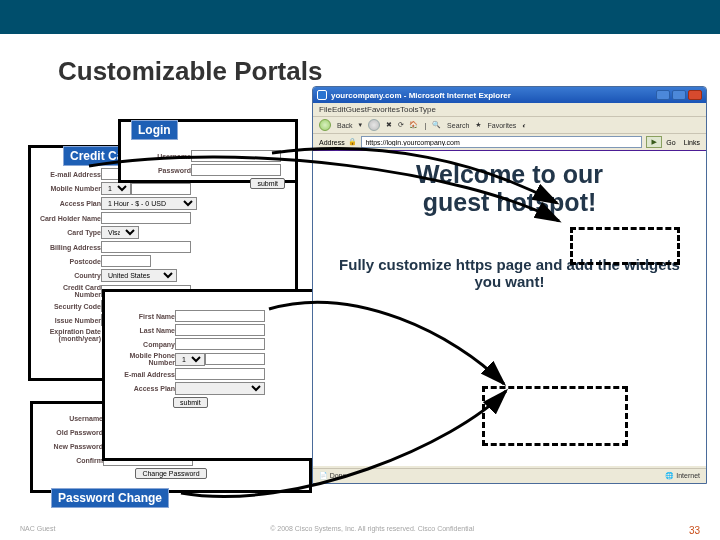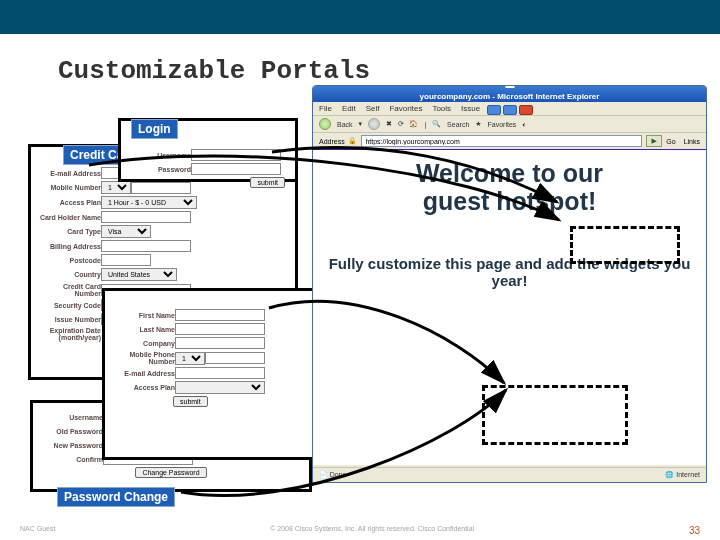--- a/index.html
+++ b/index.html
@@ -1,18 +1,18 @@
 <!DOCTYPE html>
 <html><head>
 <meta charset="utf-8">
 <style>
   * { margin: 0; padding: 0; box-sizing: border-box; }
   body { width: 720px; height: 540px; font-family: Arial, sans-serif; background: #fff; overflow: hidden; position: relative; }
   .top-bar { width: 100%; height: 34px; background: #004e6c; }
-  .title { font-size: 26px; font-weight: bold; color: #333; margin: 22px 0 0 58px; font-family: Liberation Mono, monospace; }
+  .title { font-size: 26px; font-weight: bold; color: #333; margin: 22px 0 0 58px; }
   .stage { position: relative; width: 100%; height: 430px; }
   .card { position: absolute; background: #fff; border: 3px solid #000; }
   .band { background: #1e5fb5; color: #fff; font-weight: bold; text-align: center; padding: 2px 6px; font-size: 12px; display: inline-block; border: 1px solid #8aa7d6; }
   .row { display: flex; align-items: center; margin: 2px 6px; font-size: 7px; color: #423; }
   .row label { width: 64px; text-align: right; font-weight: bold; color: #5c4848; }
   .row input[type=text], .row input[type=password], .row select { border: 1px solid #888; height: 12px; font-size: 7px; padding: 0 2px; }
   .row input[type=text], .row input[type=password] { width: 90px; }
   .row select { height: 13px; }
   .btn { border: 1px solid #666; background: #eee; font-size: 7px; padding: 1px 6px; border-radius: 2px; cursor: pointer; }
   
@@ -22,33 +22,33 @@
   
   .credit { left: 28px; top: 58px; width: 270px; height: 236px; }
   .credit .band { position: absolute; top: -2px; left: -4px; margin-left: 36px; }
   .credit .body { margin-top: 20px; }
   
   .guest { left: 102px; top: 202px; width: 270px; height: 172px; }
   .guest .band { position: absolute; top: -2px; left: 14px; }
   .guest .body { margin-top: 18px; }
   
   .pwd { left: 30px; top: 314px; width: 282px; height: 92px; }
-  .pwd .band { position: absolute; bottom: -18px; left: 24px; }
+  .pwd .band { position: absolute; bottom: -18px; left: 18px; }
   .pwd .body { margin-top: 8px; }
   
   .browser { position: absolute; left: 312px; top: -1px; width: 395px; height: 398px; border: 1px solid #4a6b9a; border-radius: 4px 4px 0 0; overflow: hidden; background: #ece9d8; }
-  .tbar { background: linear-gradient(#3a7ad2,#1a54b5); height: 16px; display: flex; align-items: center; padding: 0 4px; gap: 4px; flex-direction: column; }
+  .tbar { background: linear-gradient(#3a7ad2,#1a54b5); height: 16px; display: flex; align-items: center; padding: 0 4px; gap: 4px; }
   .tbar .ico { width: 10px; height: 10px; background: #2b74d1; border: 1px solid #fff; border-radius: 2px; }
   .tbar .txt { color: #fff; font-size: 8px; font-weight: bold; flex: 1; }
   .wbtns { display: flex; gap: 2px; }
   .wbtn { width: 14px; height: 10px; border-radius: 2px; }
   .wbtn.min { background: #4c88d9; border: 1px solid #2a5ea7; }
   .wbtn.max { background: #4c88d9; border: 1px solid #2a5ea7; }
   .wbtn.cls { background: #d64a2e; border: 1px solid #9b2d16; }
-  .menu { background: #ece9d8; font-size: 8px; padding: 2px 6px; color: #333; display: flex; gap: 10px; border-bottom: 1px solid #c9c4b3; }
+  .menu { background: #ece9d8; font-size: 8px; padding: 2px 6px; color: #333; display: flex; border-bottom: 1px solid #c9c4b3; }
   .tool { background: #ece9d8; font-size: 7px; padding: 2px 6px; display: flex; align-items: center; gap: 6px; border-bottom: 1px solid #c9c4b3; color: #333; }
   .tool .cir { width: 12px; height: 12px; border-radius: 50%; border: 1px solid #7aa44a; background: radial-gradient(#d8f0c0,#9ccf6a); }
   .addr { background: #ece9d8; font-size: 7px; padding: 2px 6px; display: flex; align-items: center; gap: 4px; border-bottom: 1px solid #4c1d95; }
   .addr input { flex: 1; height: 12px; border: 1px solid #7e97b6; font-size: 7px; padding: 0 3px; }
   .addr .go { width: 16px; height: 12px; background: #dfe7d0; border: 1px solid #8aa060; font-size: 7px; color: #395b1c; display: flex; align-items: center; justify-content: center; }
   .page { background: #fff; height: calc(100% - 16px - 16px - 18px - 16px - 15px); padding: 8px 12px; position: relative; }
   .headline { font-size: 25px; font-weight: bold; color: #22364a; text-align: center; line-height: 1.1; margin-top: 2px; }
   .sub { font-size: 15px; font-weight: bold; color: #22364a; text-align: center; margin-top: 40px; }
   .dashbox { position: absolute; border: 3px dashed #000; }
   .db1 { right: 26px; top: 76px; width: 110px; height: 38px; }
@@ -84,21 +84,21 @@
       <div class="row">
           <label>Access Plan</label>
           <select style="width:96px"><option>1 Hour - $ - 0 USD</option></select>
         </div>
       <div class="row">
           <label>Card Holder Name</label>
           <input type="text" style="">
         </div>
       <div class="row">
           <label>Card Type</label>
-          <select style="width:50px"><option>Visa</option></select>
+          <select style="width:38px"><option>Visa</option></select>
         </div>
       <div class="row">
           <label>Billing Address</label>
           <input type="text" style="">
         </div>
       <div class="row">
           <label>Postcode</label>
           <input type="text" style="width: 50px;">
         </div>
       <div class="row">
@@ -204,24 +204,24 @@
       <div class="txt">yourcompany.com - Microsoft Internet Explorer</div>
       <div class="wbtns">
         <div class="wbtn min"></div>
         <div class="wbtn max"></div>
         <div class="wbtn cls"></div>
       </div>
     </div>
     <div class="menu">
       <span>File</span>
       <span>Edit</span>
-      <span>Self</span>
+      <span>Guest</span>
       <span>Favorites</span>
       <span>Tools</span>
-      <span>Issue</span>
+      <span>Type</span>
     </div>
     <div class="tool">
       <div class="cir"></div>
       <span>Back</span>
       <span>▾</span>
       <div class="cir" style="border-color:#9aa;background:radial-gradient(#e6e6e6,#bcbcbc)"></div>
       <span>✖</span>
       <span>⟳</span>
       <span>🏠</span>
       <span>|</span>
@@ -238,21 +238,21 @@
       <div class="go">▶</div>
       <span>Go</span>
       <span style="margin-left:4px">Links</span>
     </div>
     <div class="page">
       <div class="headline">
         <span>Welcome to our</span><br>
         <span>guest hotspot!</span>
       </div>
       <div class="dashbox db1"></div>
-      <div class="sub">Fully customize this page and add the widgets you year!</div>
+      <div class="sub">Fully customize https page and add the widgets you want!</div>
       <div class="dashbox db2"></div>
     </div>
     <div class="status">
       <span><span>📄</span> <span>Done</span></span>
       <span><span>🌐</span> <span>Internet</span></span>
     </div>
   </div>
 
   <div class="arrow" style="left:262px;top:46px">
     <svg width="300" height="100">

